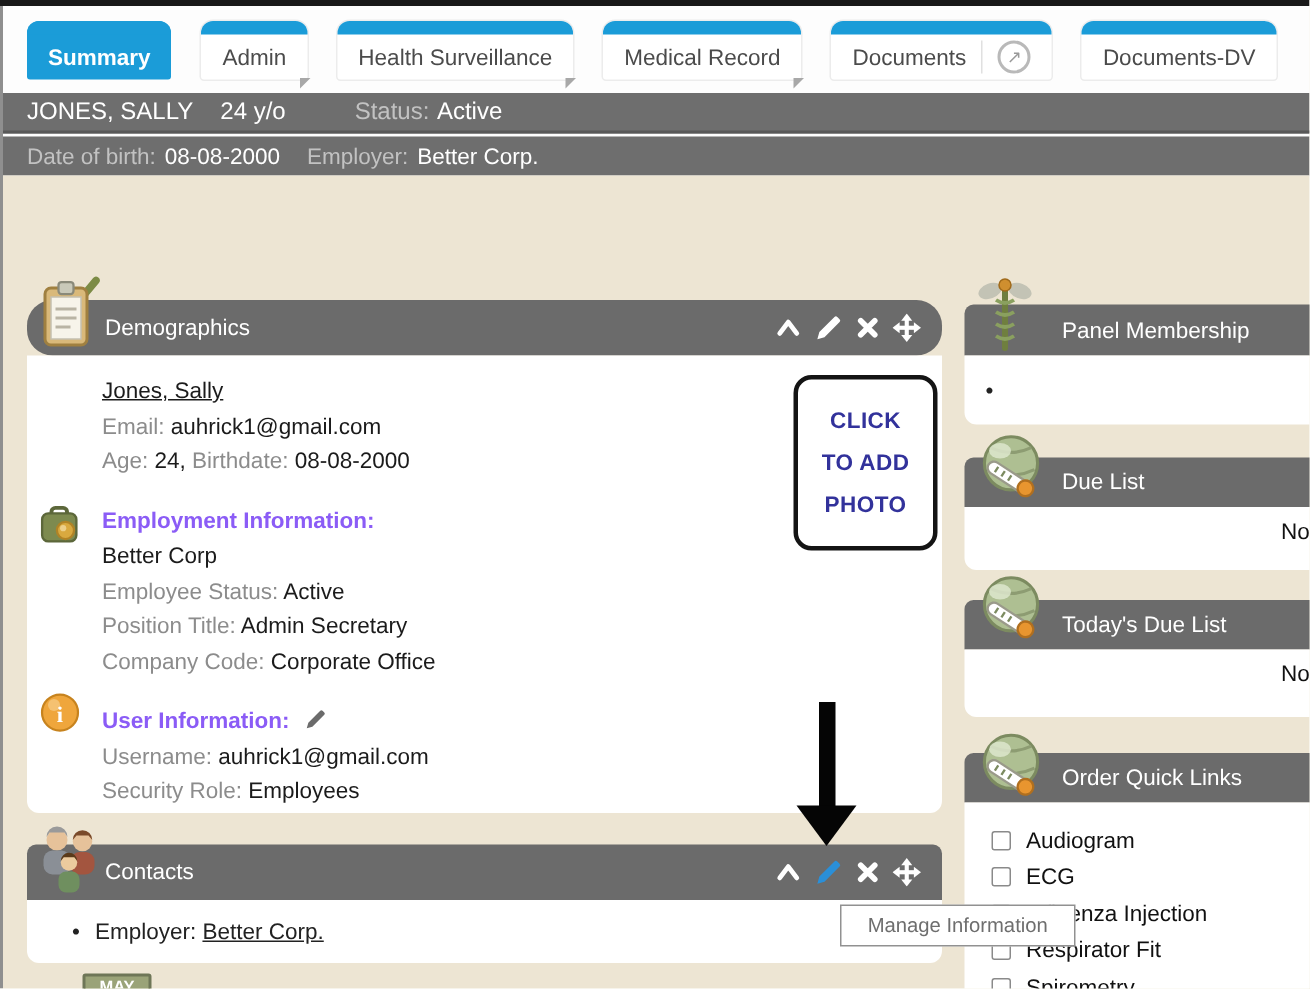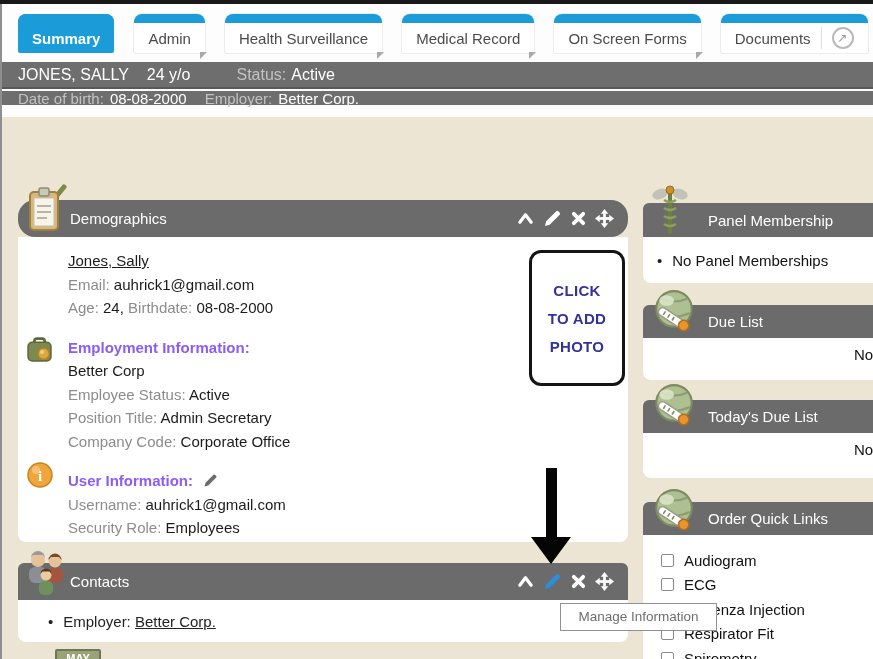--- a/index.html
+++ b/index.html
@@ -23,21 +23,21 @@
                      border-top:7px solid #a8a8a8; border-right:7px solid transparent; }
   .ext-btn { margin-left:10px; padding-left:10px; border-left:1px solid #e0e0e0;
              display:flex; align-items:center; }
   .ext-circle { width:22px; height:22px; border:2px solid #b9b9b9; border-radius:50%;
                 color:#9a9a9a; font-size:12px; line-height:18px; text-align:center; }
 
   
   .banner1 { position:absolute; left:2px; top:62px; width:871px; height:27px; background:#6e6e6e;
              border-bottom:2px solid #585858; display:flex; align-items:center; padding-left:16px;
              color:#fff; font-size:16px; }
-  .banner2 { position:absolute; left:2px; top:91px; width:871px; height:14px; background:#6e6e6e;
+  .banner2 { position:absolute; left:2px; top:91px; width:871px; height:26px; background:#6e6e6e;
              display:flex; align-items:center; padding-left:16px; font-size:15px; }
   .b-lbl { color:#c2c2c2; }
   .b-val { color:#fff; }
 
   .canvas { position:absolute; left:2px; top:117px; width:871px; height:542px; background:#ede5d3; }
 
   
   .p-header { position:absolute; background:#6b6b6b; border-radius:6px 6px 0 0;
               display:flex; align-items:center; color:#fff; font-size:15px; }
   .p-body   { position:absolute; background:#fff; border-radius:0 0 8px 8px; }
@@ -49,21 +49,21 @@
   .demo-header { left:18px; top:200px; width:610px; height:37px; padding-left:52px;border-radius:17px; }
   .demo-body   { left:18px; top:237px; width:610px; height:305px; padding:12px 16px 0 50px;
                  font-size:15px; line-height:23.5px; color:#1b1b1b; }
   .lbl { color:#8c8c8c;margin-top:20px; }
   .val { color:#1b1b1b; }
   .sec-head { font-weight:bold; color:#8b5cf6; }
   .gap { height:16px; }
   .name-link { color:#1b1b1b; text-decoration:underline; cursor:pointer; }
   .inline-pencil { vertical-align:-2px; margin-left:6px; }
 
-  .photo-box { position:absolute; left:529px; top:250px; width:96px; height:136px; background:#fff;
+  .photo-box { position:absolute; left:529px; top:250px; width:96px; height:117px; background:#fff;
                border:3px solid #141414; border-radius:12px; z-index:3; cursor:pointer;
                display:flex; flex-direction:column; align-items:center; justify-content:center; gap:11px;
                color:#32329b; font-weight:bold; font-size:15px; letter-spacing:0.3px; }
 
   
   .contacts-header { left:18px; top:563px; width:610px; height:37px; padding-left:52px; }
   .contacts-body   { left:18px; top:600px; width:610px; height:42px; display:flex; align-items:center;
                      font-size:15px; color:#222; padding-left:30px; }
   .bullet { margin-right:10px; color:#222; }
   .link { color:#222; text-decoration:underline; cursor:pointer; }
@@ -113,23 +113,20 @@
       </div>
     <div class="tab fold">
         <span>Admin</span>
       </div>
     <div class="tab fold">
         <span>Health Surveillance</span>
       </div>
     <div class="tab fold">
         <span>Medical Record</span>
       </div>
-    <div class="tab fold">
-        <span>On Screen Forms</span>
-      </div>
     <div class="tab">
       <span>Documents</span>
       <span class="ext-btn">
         <span class="ext-circle">↗</span>
       </span>
     </div>
     <div class="tab">
       <span>Documents-DV</span>
 
     </div>
@@ -289,21 +286,20 @@
     <ellipse cx="28" cy="10" rx="8" ry="5" fill="#c3c3b5" transform="rotate(20 28 10)"></ellipse>
     <rect x="16" y="8" width="4" height="42" rx="2" fill="#6f7f3f"></rect>
     <circle cx="18" cy="6" r="4" fill="#cf8f2f" stroke="#a06a1a"></circle>
     <path d="M12 16q6 4 12 0M24 24q-6 4-12 0M12 32q6 4 12 0M24 40q-6 4-12 0" fill="none" stroke="#8aa05f" stroke-width="2.5"></path>
   </svg>
   <div class="p-header pm-header">
     <span>Panel Membership</span>
   </div>
   <div class="p-body pm-body">
     <span class="bullet">•</span>
-    <span>No Panel Memberships</span>
   </div>
 
   <svg class="panel-icon" style="left:650px; top:288px;" width="48" height="48" viewBox="0 0 46 46">
     <circle cx="23" cy="20" r="17" fill="#aebf92" stroke="#7c8b60" stroke-width="2"></circle>
     <path d="M10 10q13 6 26 0M8 24q15 7 30 0" fill="none" stroke="#8d9c72" stroke-width="2"></path>
     <ellipse cx="16" cy="12" rx="7" ry="5" fill="#dde6cc" opacity="0.85"></ellipse>
     <g transform="rotate(33 23 30)">
       <rect x="6" y="26" width="28" height="8" rx="4" fill="#fff" stroke="#9a9a8a" stroke-width="1.5"></rect>
       <circle cx="34" cy="30" r="5" fill="#e8952f" stroke="#b06f1f" stroke-width="1.5"></circle>
       <path d="M12 28v4M17 28v4M22 28v4" stroke="#7c8b60" stroke-width="1.5"></path>

